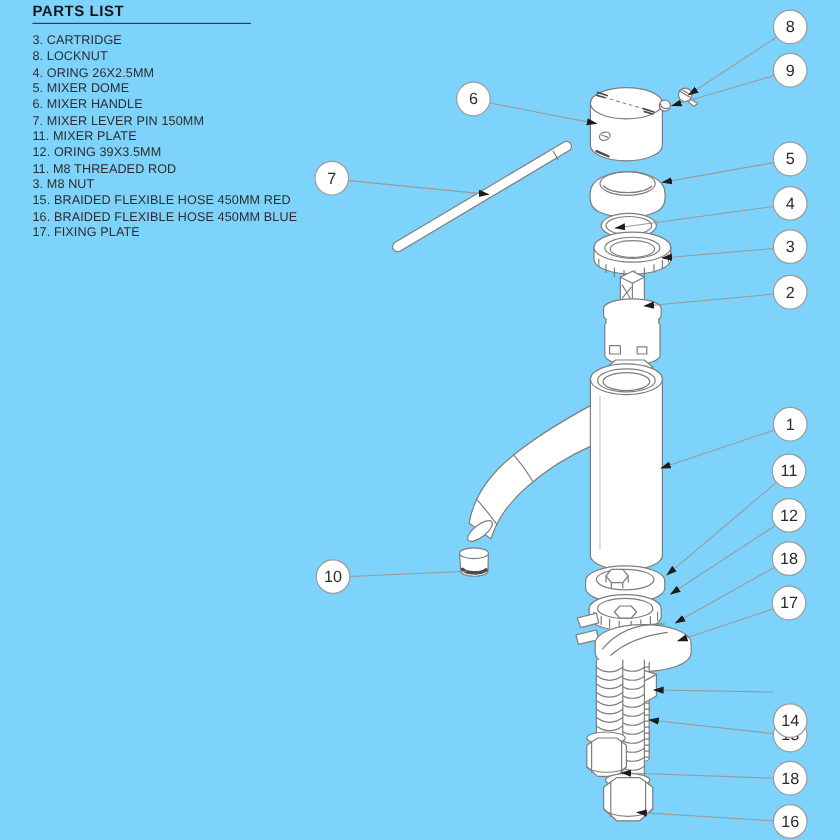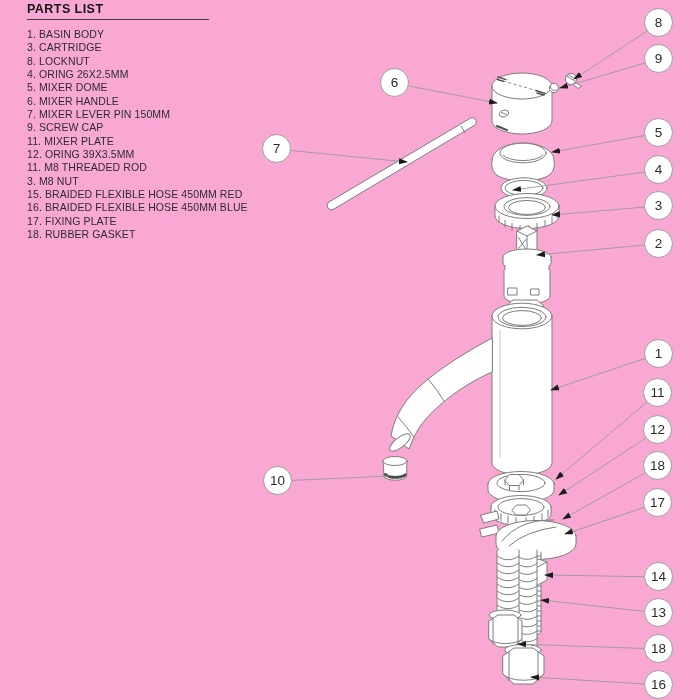--- a/index.html
+++ b/index.html
@@ -1,16 +1,16 @@
 <!DOCTYPE html>
 <html><head>
 <meta charset="utf-8">
 <style>
   html,body{margin:0;padding:0;background:#fff;}
-  .stage{position:relative;width:700px;height:700px;background:#f9a8d4;overflow:hidden;
+  .stage{position:relative;width:700px;height:700px;background:#7dd3fc;overflow:hidden;
          font-family:"Liberation Sans",sans-serif;}
   
   .parts-list{position:absolute;left:27px;top:2px;width:215px;}
   .pl-title{font-size:12.5px;font-weight:bold;letter-spacing:.45px;color:#151515;
             width:182px;padding-bottom:3px;border-bottom:1.4px solid #3c3c3c;margin:0 0 8px 0;}
   .pl-item{font-size:10.5px;line-height:13.35px;color:#2c2c2c;letter-spacing:.1px;white-space:nowrap;}
   
   svg.diagram{position:absolute;left:0;top:0;}
   .p{stroke:#7d7d7d;fill:#fff;stroke-width:1;stroke-linejoin:round;stroke-linecap:round;}
   .ln{stroke:#7d7d7d;fill:none;stroke-width:1;stroke-linejoin:round;stroke-linecap:round;}
@@ -22,36 +22,33 @@
            background:#fff;display:flex;align-items:center;justify-content:center;
            font-size:13.5px;color:#2b2b2b;box-sizing:border-box;}
 </style>
 </head>
 <body>
 
 <div class="stage">
 
   <div class="parts-list">
     <div class="pl-title">PARTS LIST</div>
-    <div class="pl-item">1. BASIN BODY</div>
     <div class="pl-item">3. CARTRIDGE</div>
     <div class="pl-item">8. LOCKNUT</div>
     <div class="pl-item">4. ORING 26X2.5MM</div>
     <div class="pl-item">5. MIXER DOME</div>
     <div class="pl-item">6. MIXER HANDLE</div>
     <div class="pl-item">7. MIXER LEVER PIN 150MM</div>
-    <div class="pl-item">9. SCREW CAP</div>
     <div class="pl-item">11. MIXER PLATE</div>
     <div class="pl-item">12. ORING 39X3.5MM</div>
     <div class="pl-item">11. M8 THREADED ROD</div>
     <div class="pl-item">3. M8 NUT</div>
     <div class="pl-item">15. BRAIDED FLEXIBLE HOSE 450MM RED</div>
     <div class="pl-item">16. BRAIDED FLEXIBLE HOSE 450MM BLUE</div>
     <div class="pl-item">17. FIXING PLATE</div>
-    <div class="pl-item">18. RUBBER GASKET</div>
   </div>
 
   <svg class="diagram" width="700" height="700" viewBox="0 0 700 700">
     <defs>
       <marker id="ah" markerWidth="10" markerHeight="8" refX="8" refY="3.5" orient="auto" markerUnits="userSpaceOnUse">
         <path d="M9,3.5 L0,0.5 L0,6.5 Z" fill="#1c1c1c"></path>
       </marker>
     </defs>
 
     <g>
@@ -241,21 +238,21 @@
     </div>
   <div class="balloon" style="left:643px;top:378px">
       <span>11</span>
     </div>
   <div class="balloon" style="left:643px;top:415px">
       <span>12</span>
     </div>
   <div class="balloon" style="left:644px;top:598px">
       <span>13</span>
     </div>
-  <div class="balloon" style="left:644px;top:562px">
+  <div class="balloon" style="left:644px;top:586px">
       <span>14</span>
     </div>
   <div class="balloon" style="left:644px;top:634px">
       <span>18</span>
     </div>
   <div class="balloon" style="left:644px;top:670px">
       <span>16</span>
     </div>
   <div class="balloon" style="left:643px;top:488px">
       <span>17</span>

